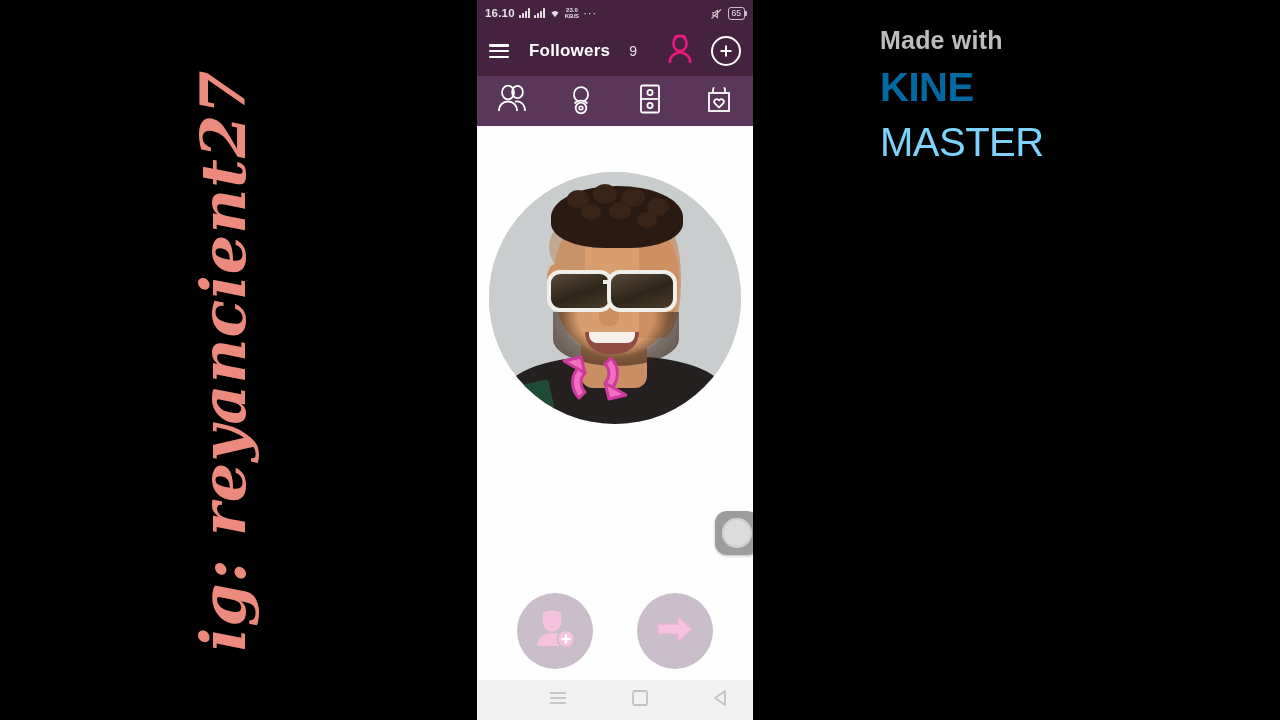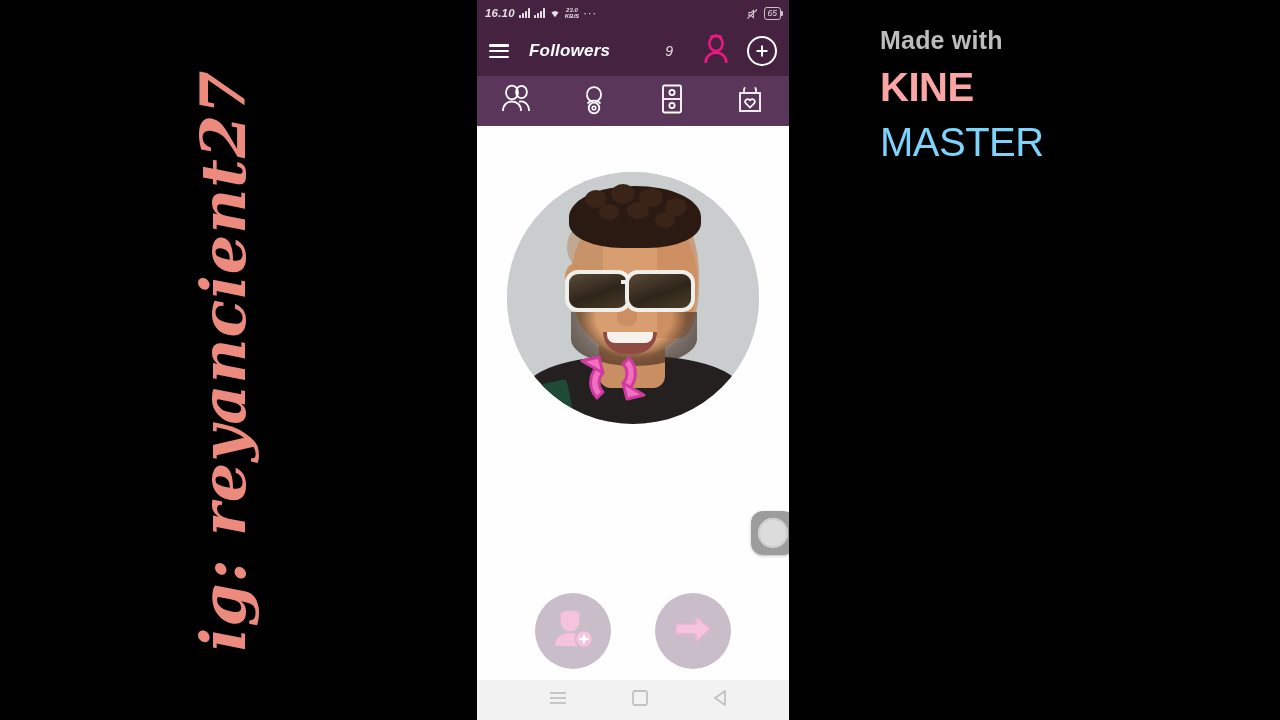--- a/index.html
+++ b/index.html
@@ -25,27 +25,27 @@
   }
 
   
   #watermark{
     position:absolute;left:880px;top:26px;
     display:flex;align-items:baseline;gap:10px;
     color:#a8a8a8;
     flex-direction:column;
   }
   #watermark .made{font-size:25px;font-weight:700;color:#bdbdbd;letter-spacing:.2px;}
-  #watermark .kine{font-size:40px;font-weight:700;color:#fca5a5;letter-spacing:-0.5px;}
+  #watermark .kine{font-size:40px;font-weight:700;color:#0369a1;letter-spacing:-0.5px;}
   #watermark .master{font-size:40px;font-weight:400;color:#7dd3fc;letter-spacing:-0.5px;margin-left:-4px;}
 
   
   #phone{
-    position:absolute;left:477px;top:0;width:312px;height:720px;
-    background:#c2410c;overflow:hidden;font-style:italic;
+    position:absolute;left:477px;top:0;width:276px;height:720px;
+    background:#c2410c;overflow:hidden;
   }
 
   
   #statusbar{
     position:relative;height:26px;background:#45223f;color:#e8dfe6;
     display:flex;align-items:center;padding:0 8px;font-size:11px;
   }
   #statusbar .left{display:flex;align-items:center;gap:4px;}
   #statusbar .right{margin-left:auto;display:flex;align-items:flex-end;gap:5px;}
   .clock{font-size:11.5px;font-weight:600;letter-spacing:.2px;}

